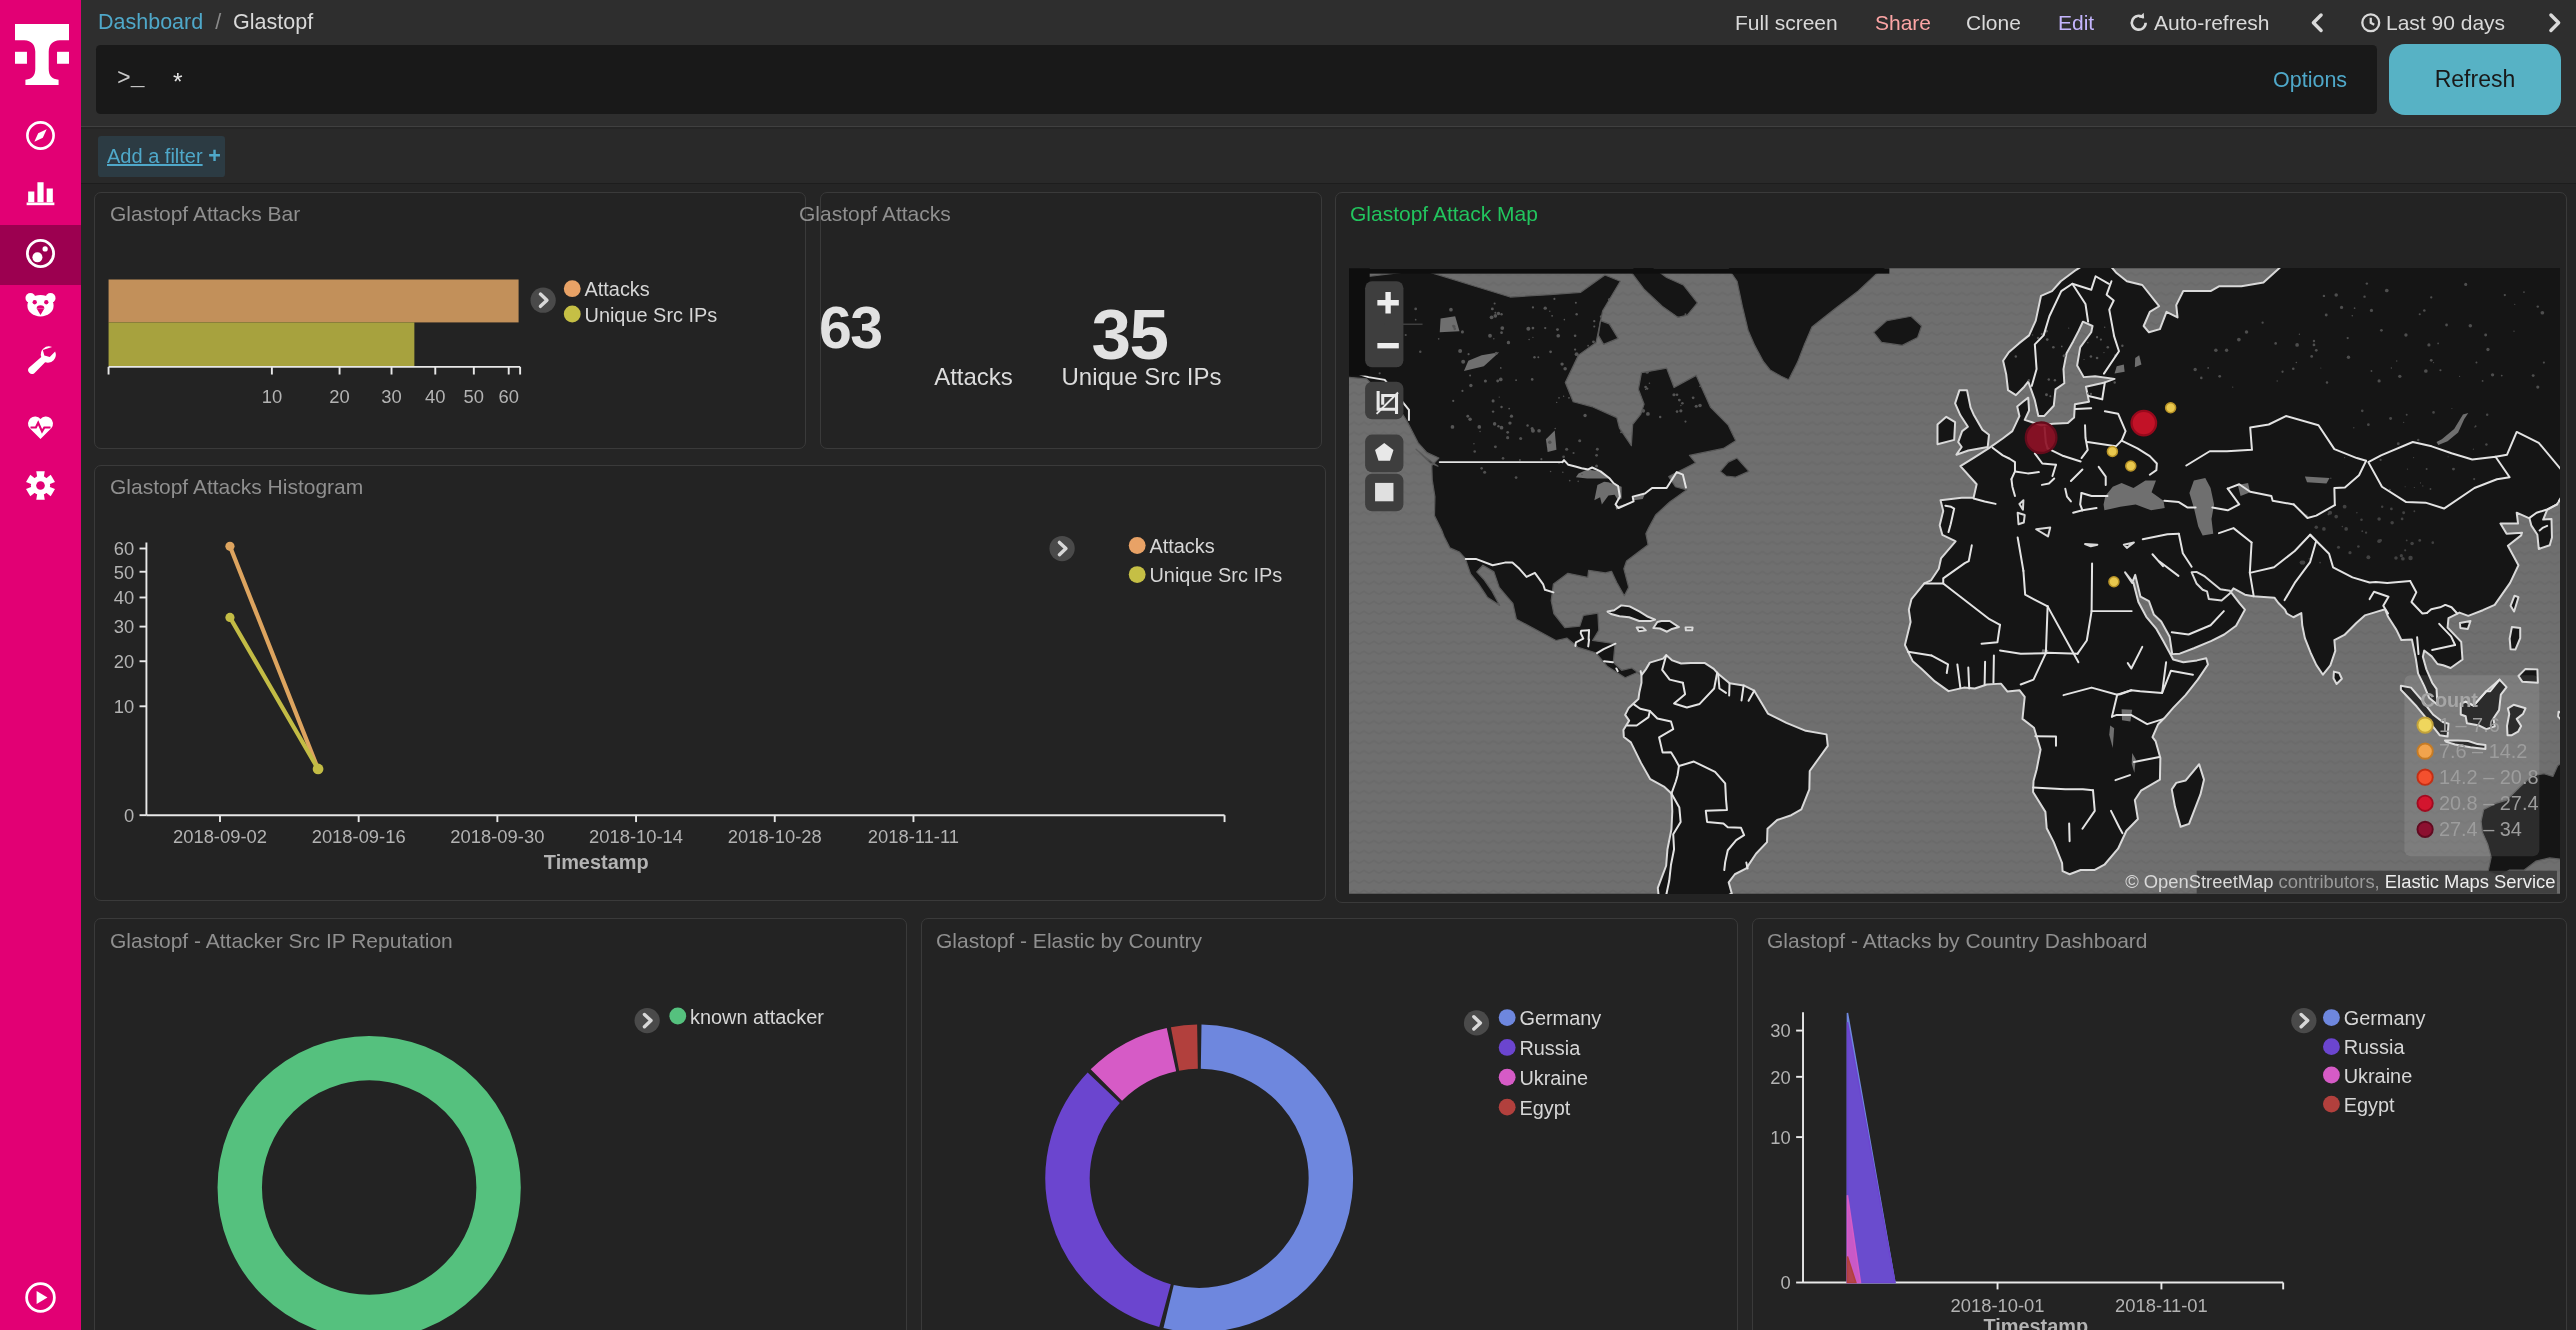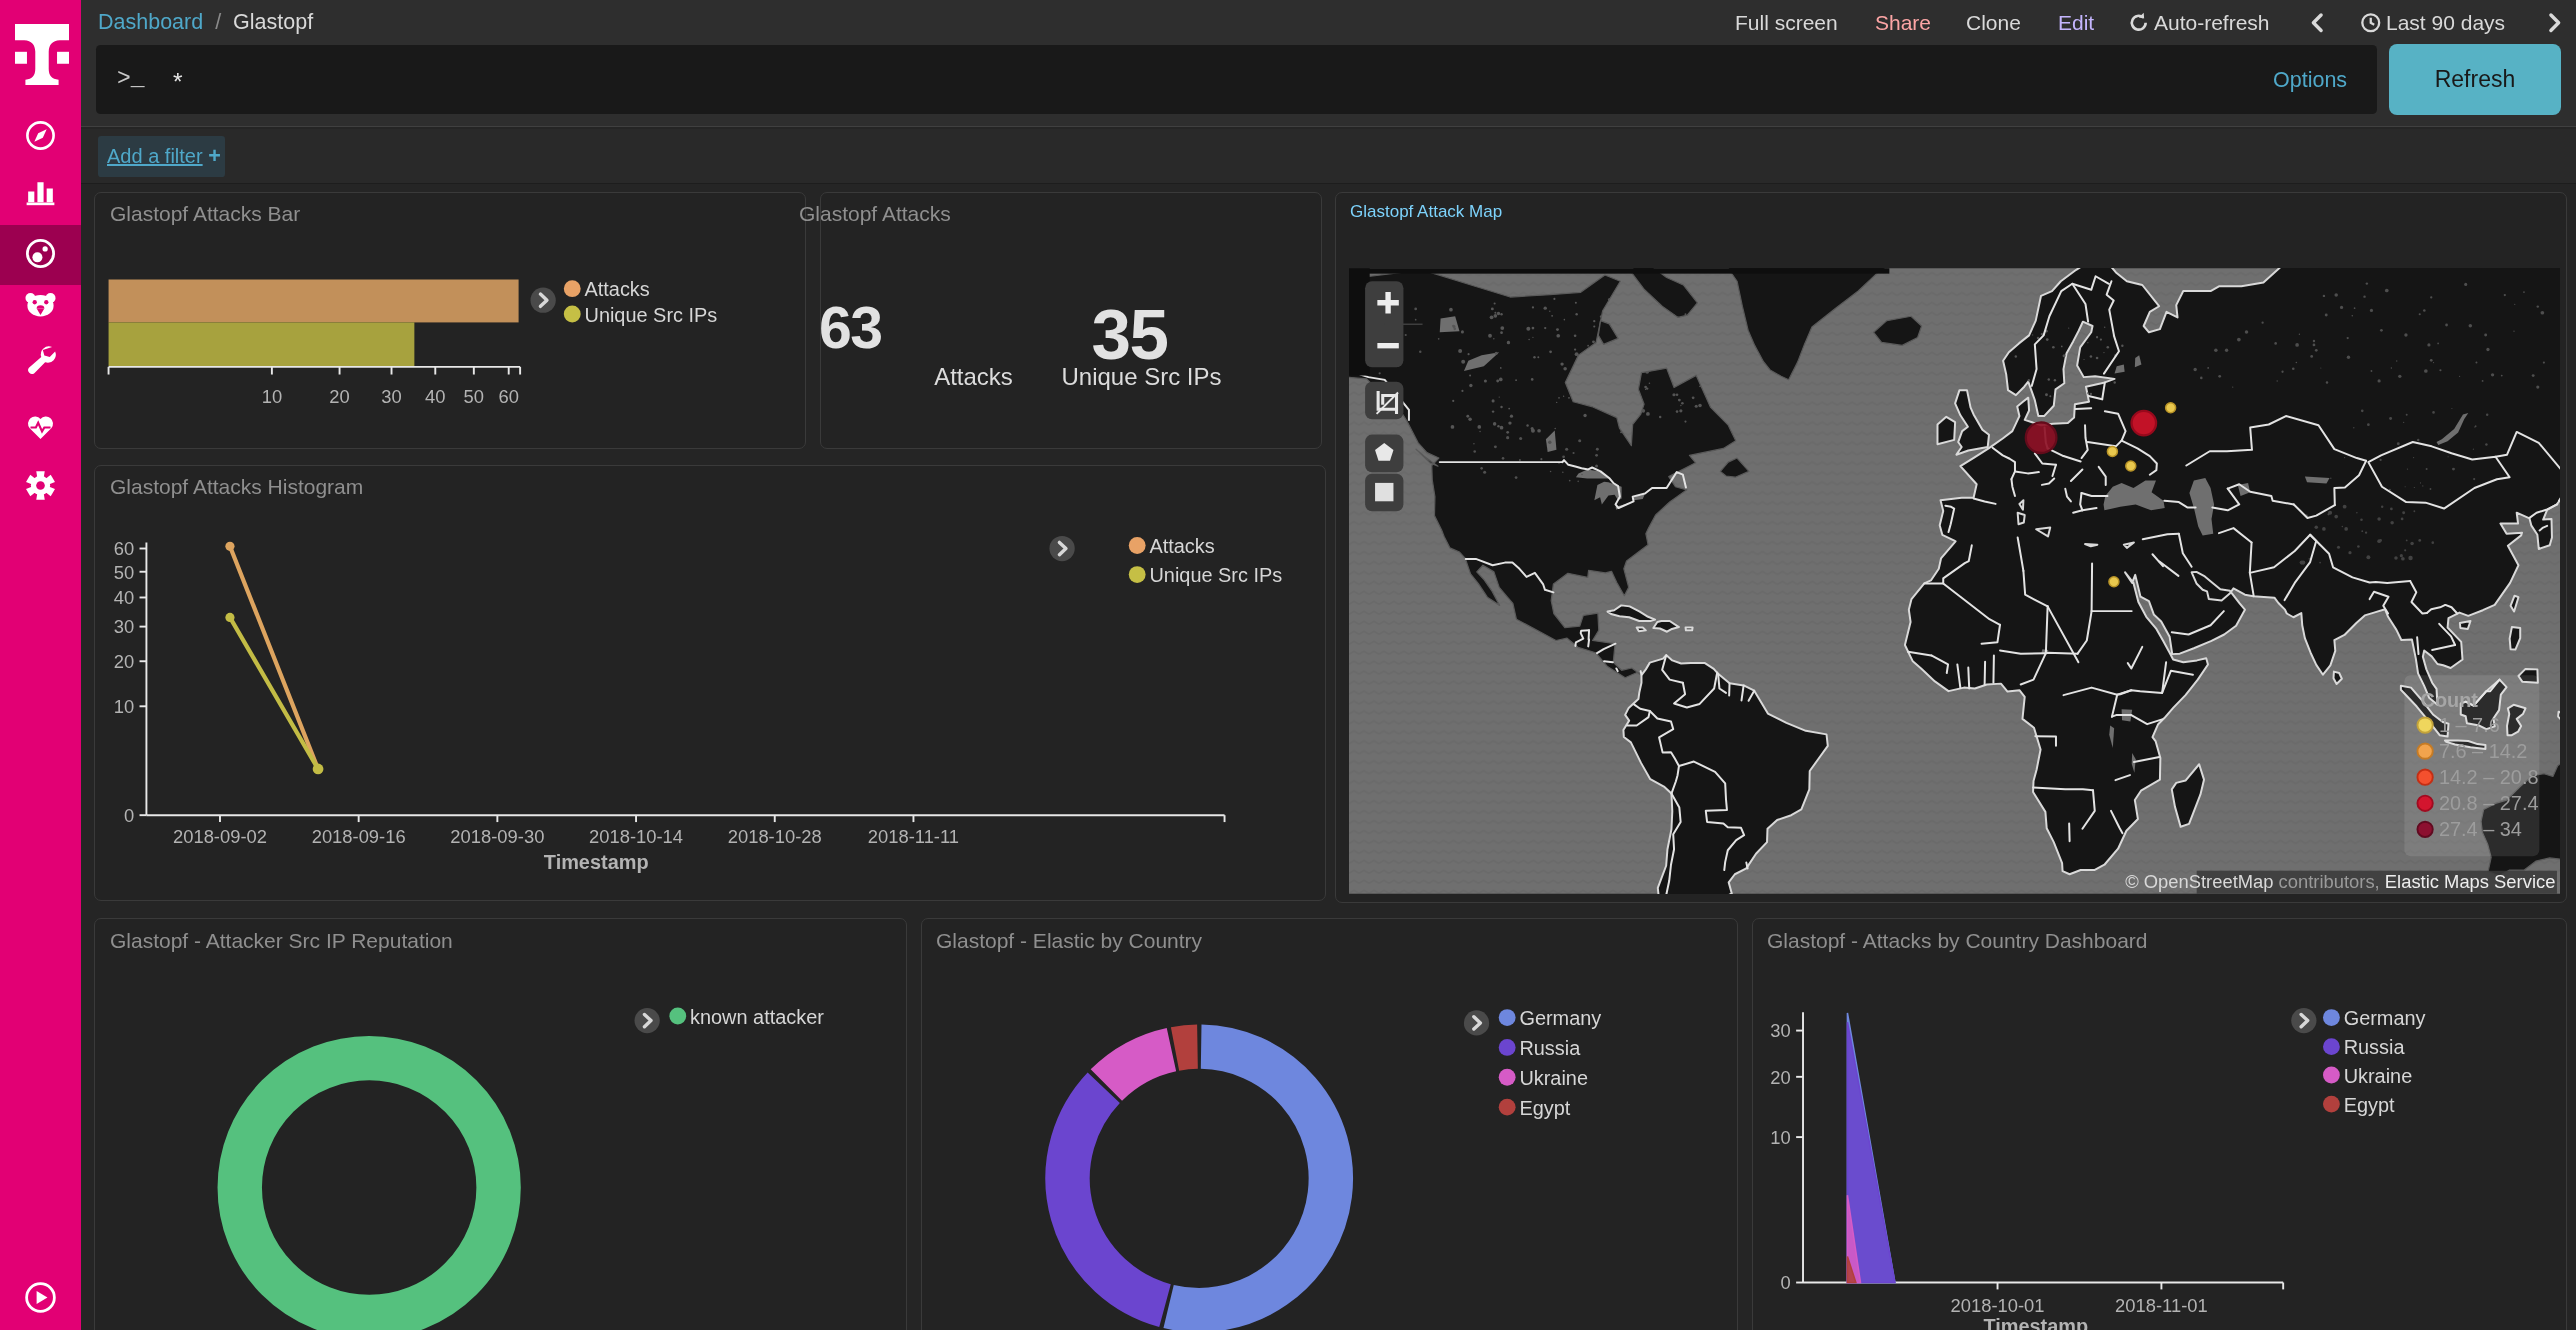--- a/index.html
+++ b/index.html
@@ -77,30 +77,30 @@
   </svg>
 <div class="abs" style="left:2386px;top:0;height:45px;line-height:46px;font-size:21px;color:#d9d9d9;white-space:nowrap">Last 90 days</div>
 <svg class="abs" style="left:2544px;top:12.3px" width="20" height="21.5" viewBox="0 0 26 28">
     <path d="M9 4 L19 14 L9 24" stroke="#d9d9d9" stroke-width="4.5" fill="none" stroke-linecap="round" stroke-linejoin="round"></path>
   </svg>
 <div class="abs" style="left:81px;top:45px;width:2496px;height:82px;background:#2e2e2e;border-bottom:1.5px solid #404040"></div>
 <div class="abs" style="left:96px;top:45px;width:2281px;height:69px;background:#191919;border-radius:4.6px"></div>
 <div class="abs" style="left:117px;top:45px;height:69px;line-height:69px;font-size:23px;color:#c9c9c9;font-family:'Liberation Mono',monospace">&gt;_</div>
 <div class="abs" style="left:173px;top:45px;height:69px;line-height:74px;font-size:24.5px;color:#e6e6e6">*</div>
 <div class="abs" style="left:2273px;top:45px;height:69px;line-height:71px;font-size:21.5px;color:#4fa8c9">Options</div>
-<div class="abs" style="left:2389px;top:44px;width:172px;height:71px;background:#57b2c5;border-radius:8px;text-align:center;line-height:71px;font-size:23px;color:#191919">Refresh</div>
+<div class="abs" style="left:2389px;top:44px;width:172px;height:71px;background:#57b2c5;border-radius:16px;text-align:center;line-height:71px;font-size:23px;color:#191919">Refresh</div>
 <div class="abs" style="left:81px;top:129px;width:2496px;height:55px;background:#292929;border-bottom:0.8px solid #1d1d1d"></div>
 <div class="abs" style="left:98px;top:136px;width:127px;height:41px;background:#2c3b43;border-radius:3.1px"></div>
 <div class="abs" style="left:107px;top:136px;height:41px;line-height:41px;font-size:20px;color:#4fa8c9"><span style="text-decoration:underline">Add a filter</span> <span style="font-weight:bold;font-size:21.5px">+</span></div>
 <div class="panel" style="left:94px;top:192px;width:712px;height:257px"></div>
 <div class="abs" style="left:110px;top:202px;font-size:21px;color:#8f8f8f;white-space:nowrap">Glastopf Attacks Bar</div>
 <div class="panel" style="left:820px;top:192px;width:502px;height:257px"></div>
 <div class="abs" style="left:799px;top:202px;font-size:21px;color:#8f8f8f;white-space:nowrap">Glastopf Attacks</div>
 <div class="panel" style="left:1335px;top:192px;width:1232px;height:711px"></div>
-<div class="abs" style="left:1350px;top:202px;font-size:17px;color:#7dd3fc;white-space:nowrap">Glastopf Attack Map</div>
+<div class="abs" style="left:1350px;top:202px;font-size:21px;color:#22c55e;white-space:nowrap">Glastopf Attack Map</div>
 <div class="panel" style="left:94px;top:465px;width:1232px;height:436px"></div>
 <div class="abs" style="left:110px;top:475px;font-size:21px;color:#8f8f8f;white-space:nowrap">Glastopf Attacks Histogram</div>
 <div class="panel" style="left:94px;top:918px;width:813px;height:460px"></div>
 <div class="abs" style="left:110px;top:929px;font-size:21px;color:#8f8f8f;white-space:nowrap">Glastopf - Attacker Src IP Reputation</div>
 <div class="panel" style="left:921px;top:918px;width:817px;height:460px"></div>
 <div class="abs" style="left:936px;top:929px;font-size:21px;color:#8f8f8f;white-space:nowrap">Glastopf - Elastic by Country</div>
 <div class="panel" style="left:1752px;top:918px;width:815px;height:460px"></div>
 <div class="abs" style="left:1767px;top:929px;font-size:21px;color:#8f8f8f;white-space:nowrap">Glastopf - Attacks by Country Dashboard</div>
 <svg class="abs" style="left:94px;top:192px" width="712" height="257" viewBox="0 0 929 335">
     <rect x="19" y="114" width="535" height="56" fill="#c2905a"></rect>

